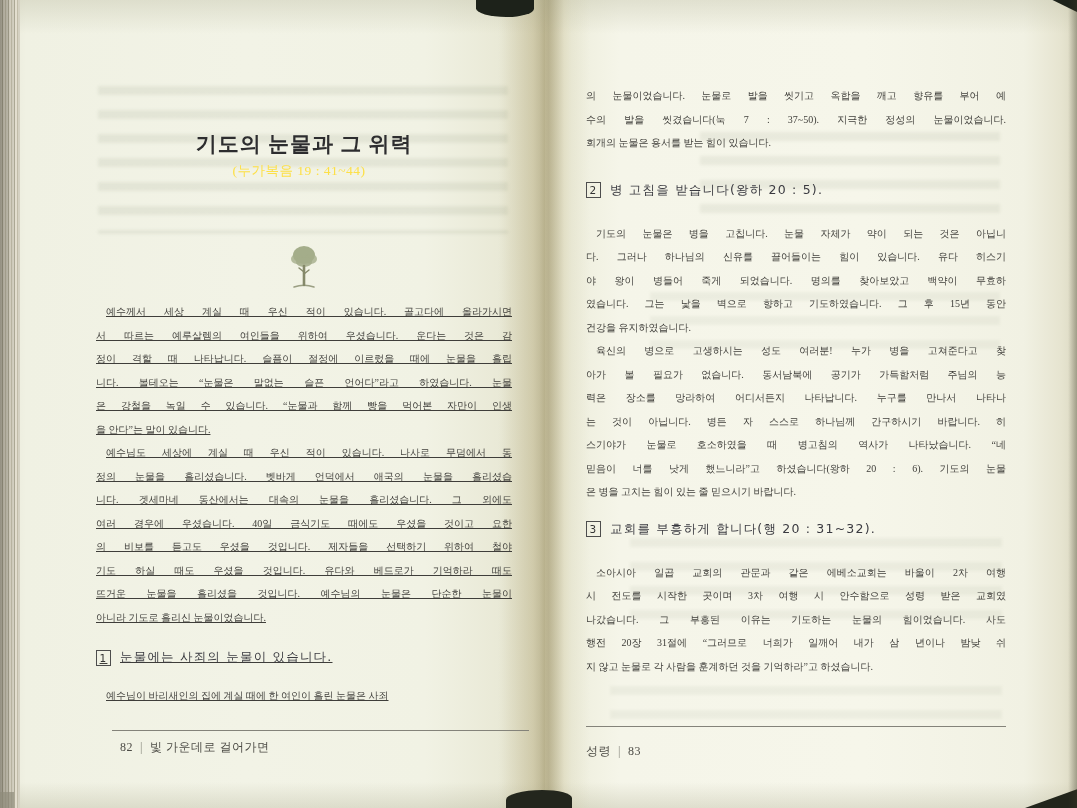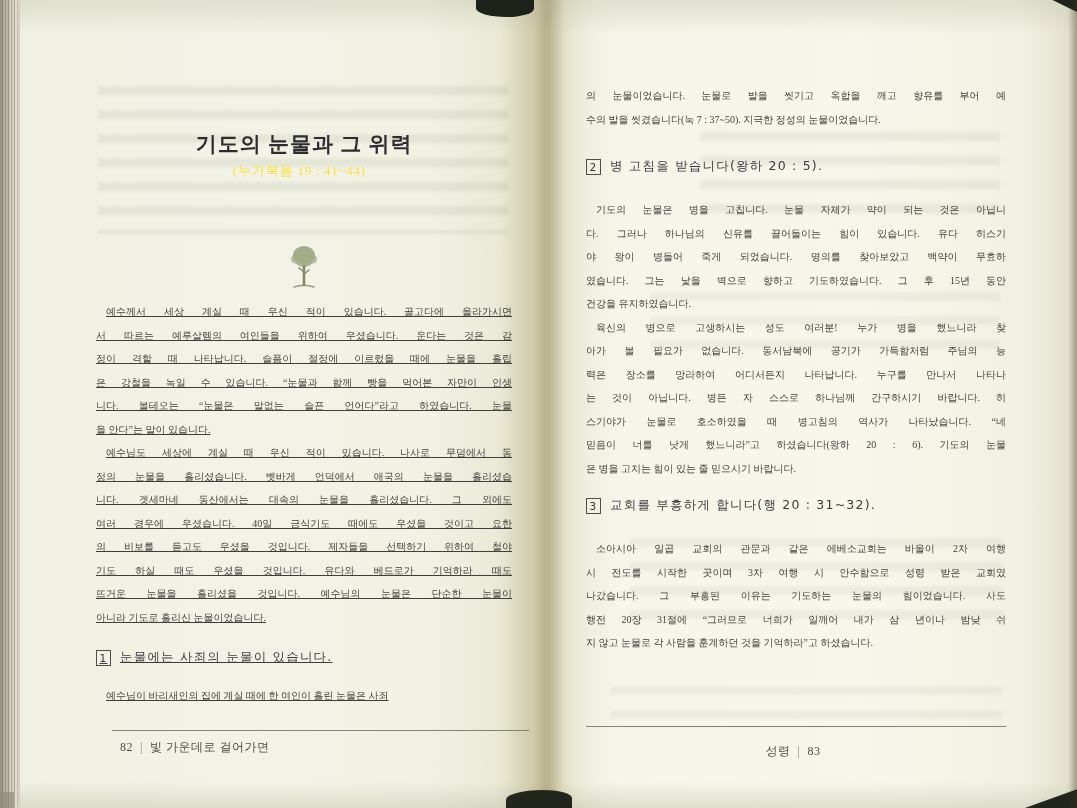--- a/index.html
+++ b/index.html
@@ -56,21 +56,21 @@
   .h1g{margin-top:20px;margin-bottom:18px;}
   .h2g{margin-top:27px;margin-bottom:23px;}
   .h3g{margin-top:17px;margin-bottom:23px;}
   .numbox{display:inline-block;min-width:13px;height:14px;line-height:14px;border:1.3px solid #4d4d4d;
     text-align:center;font-size:10.5px;margin-right:9px;color:#333;flex:0 0 auto;}
   .footer{position:absolute;font-size:12px;color:#4c4b45;}
   .footer .rule{border-top:1px solid #84837a;margin-bottom:8px;}
   #footer-left{left:112px;width:417px;top:730px;}
   #footer-left .ftext{padding-left:8px;letter-spacing:.5px;}
   #footer-right{left:586px;width:420px;top:726px;}
-  #footer-right .ftext{text-align:center;padding-right:6px;letter-spacing:.5px;margin-top:16px;}
+  #footer-right .ftext{text-align:left;padding-right:6px;letter-spacing:.5px;margin-top:16px;}
   .fsep{margin:0 7px;color:#8a897e;}
 </style>
 </head>
 <body>
 
 <div id="photo">
 
   <div class="page" id="page-left">
     <div class="curve-top"></div>
     <div class="curve-bottom"></div>
@@ -111,22 +111,22 @@
           <path d="M19 30 L14 26 M19 32 L24 28" stroke-width="1.4"></path>
           <path d="M9 45 Q19 41.5 29 45" stroke-width="1.6" opacity="0.8"></path>
         </g>
       </svg>
     </div>
     <div class="flow" id="flow-left">
       <div class="para indent">
           <div class="line">예수께서 세상 계실 때 우신 적이 있습니다. 골고다에 올라가시면</div>
           <div class="line">서 따르는 예루살렘의 여인들을 위하여 우셨습니다. 운다는 것은 감</div>
           <div class="line">정이 격할 때 나타납니다. 슬픔이 절정에 이르렀을 때에 눈물을 흘립</div>
+          <div class="line">니다. 볼테오는 “눈물은 말없는 슬픈 언어다”라고 하였습니다. 눈물</div>
           <div class="line">은 강철을 녹일 수 있습니다. “눈물과 함께 빵을 먹어본 자만이 인생</div>
-          <div class="line">니다. 볼테오는 “눈물은 말없는 슬픈 언어다”라고 하였습니다. 눈물</div>
           <div class="line">을 안다”는 말이 있습니다.</div>
         </div>
       <div class="para indent">
           <div class="line">예수님도 세상에 계실 때 우신 적이 있습니다. 나사로 무덤에서 동</div>
           <div class="line">정의 눈물을 흘리셨습니다. 벳바게 언덕에서 애국의 눈물을 흘리셨습</div>
           <div class="line">니다. 겟세마네 동산에서는 대속의 눈물을 흘리셨습니다. 그 외에도</div>
           <div class="line">여러 경우에 우셨습니다. 40일 금식기도 때에도 우셨을 것이고 요한</div>
           <div class="line">의 비보를 듣고도 우셨을 것입니다. 제자들을 선택하기 위하여 철야</div>
           <div class="line">기도 하실 때도 우셨을 것입니다. 유다와 베드로가 기억하라 때도</div>
           <div class="line">뜨거운 눈물을 흘리셨을 것입니다. 예수님의 눈물은 단순한 눈물이</div>
@@ -146,34 +146,35 @@
     <div class="ftext">
       <span>82</span><span class="fsep">|</span><span>빛 가운데로 걸어가면</span>
     </div>
   </div>
 
   <div class="col" id="col-right">
     <div class="flow" id="flow-right">
       <div class="para">
           <div class="line">의 눈물이었습니다. 눈물로 발을 씻기고 옥합을 깨고 향유를 부어 예</div>
           <div class="line">수의 발을 씻겼습니다(눅 7 : 37~50). 지극한 정성의 눈물이었습니다.</div>
+          <div class="line">회개의 눈물은 용서를 받는 힘이 있습니다.</div>
         </div>
       <div class="heading h2g">
         <span class="numbox">2</span>
         <span>병 고침을 받습니다(왕하 20 : 5).</span>
       </div>
       <div class="para indent">
           <div class="line">기도의 눈물은 병을 고칩니다. 눈물 자체가 약이 되는 것은 아닙니</div>
           <div class="line">다. 그러나 하나님의 신유를 끌어들이는 힘이 있습니다. 유다 히스기</div>
           <div class="line">야 왕이 병들어 죽게 되었습니다. 명의를 찾아보았고 백약이 무효하</div>
           <div class="line">였습니다. 그는 낯을 벽으로 향하고 기도하였습니다. 그 후 15년 동안</div>
           <div class="line">건강을 유지하였습니다.</div>
         </div>
       <div class="para indent">
-          <div class="line">육신의 병으로 고생하시는 성도 여러분! 누가 병을 했느니라 찾</div>
+          <div class="line">육신의 병으로 고생하시는 성도 여러분! 누가 병을 고쳐준다고 찾</div>
           <div class="line">아가 볼 필요가 없습니다. 동서남북에 공기가 가득함처럼 주님의 능</div>
           <div class="line">력은 장소를 망라하여 어디서든지 나타납니다. 누구를 만나서 나타나</div>
           <div class="line">는 것이 아닙니다. 병든 자 스스로 하나님께 간구하시기 바랍니다. 히</div>
           <div class="line">스기야가 눈물로 호소하였을 때 병고침의 역사가 나타났습니다. “네</div>
           <div class="line">믿음이 너를 낫게 했느니라”고 하셨습니다(왕하 20 : 6). 기도의 눈물</div>
           <div class="line">은 병을 고치는 힘이 있는 줄 믿으시기 바랍니다.</div>
         </div>
       <div class="heading h3g">
         <span class="numbox">3</span>
         <span>교회를 부흥하게 합니다(행 20 : 31~32).</span>

